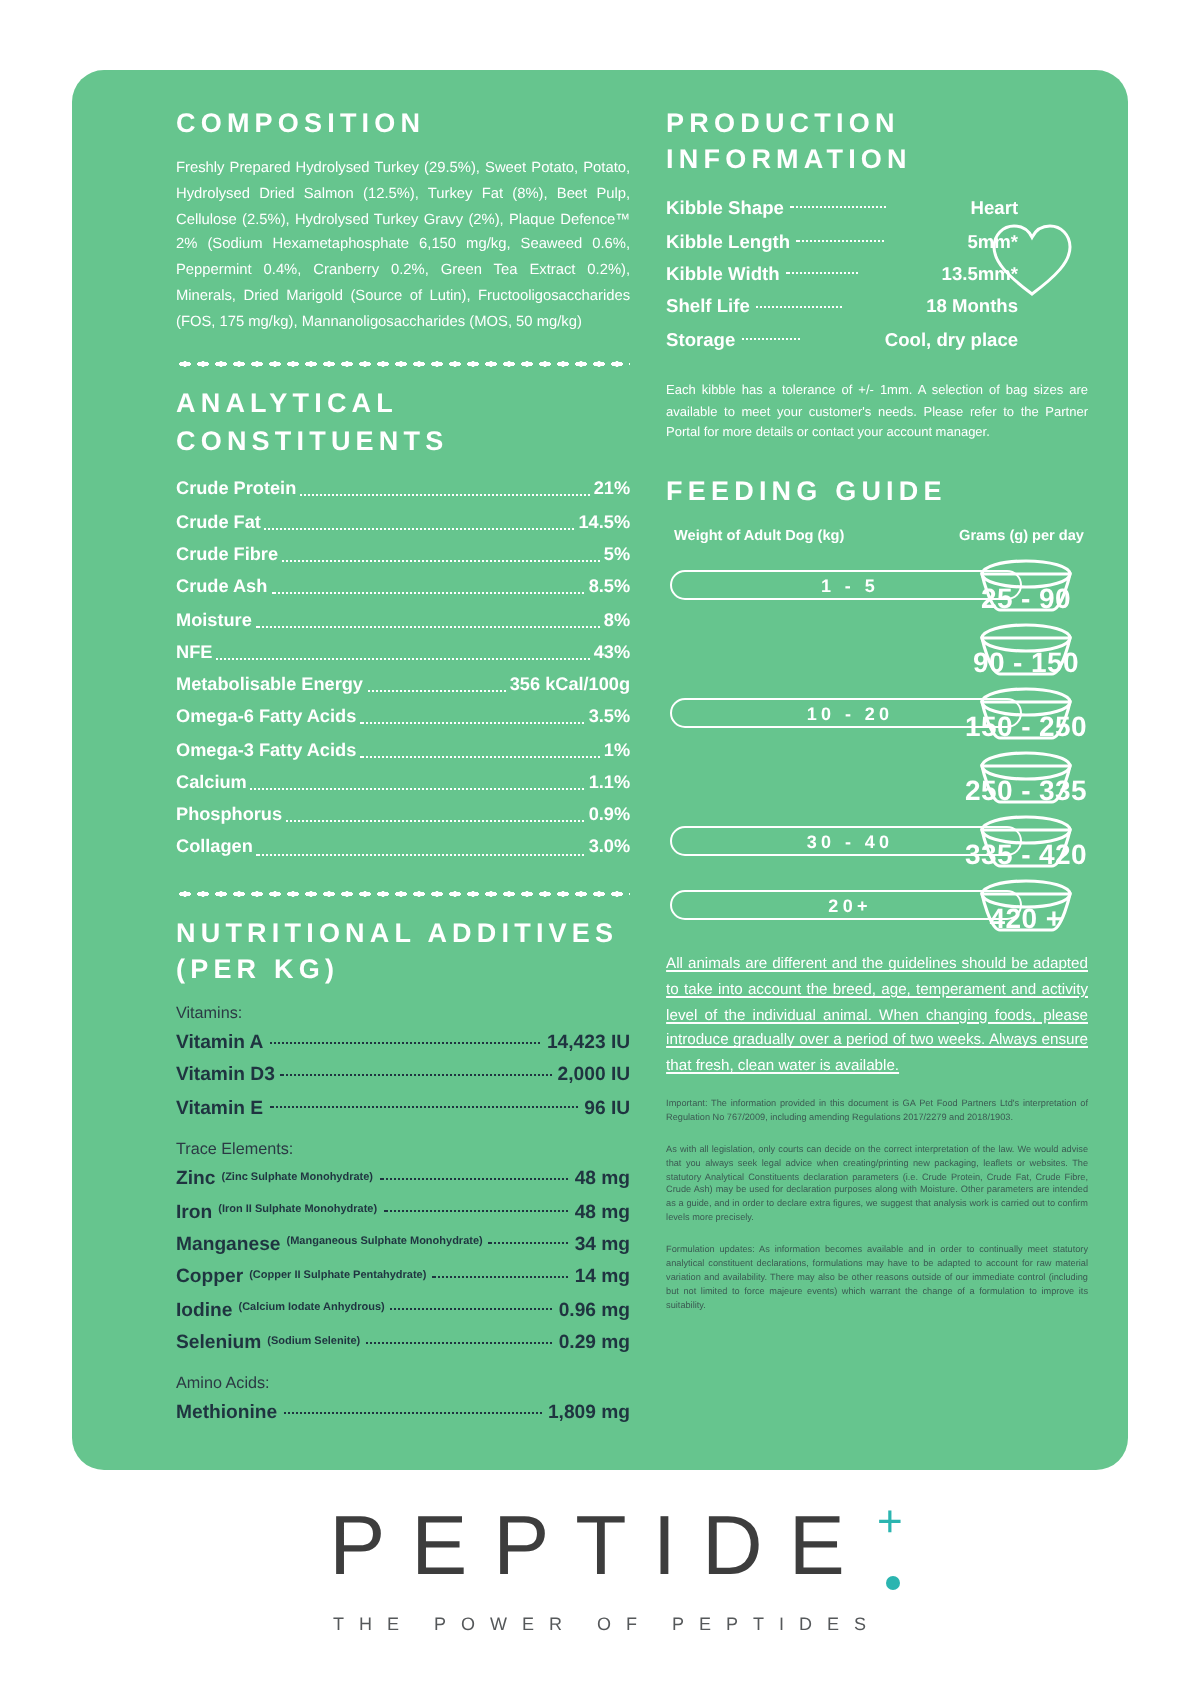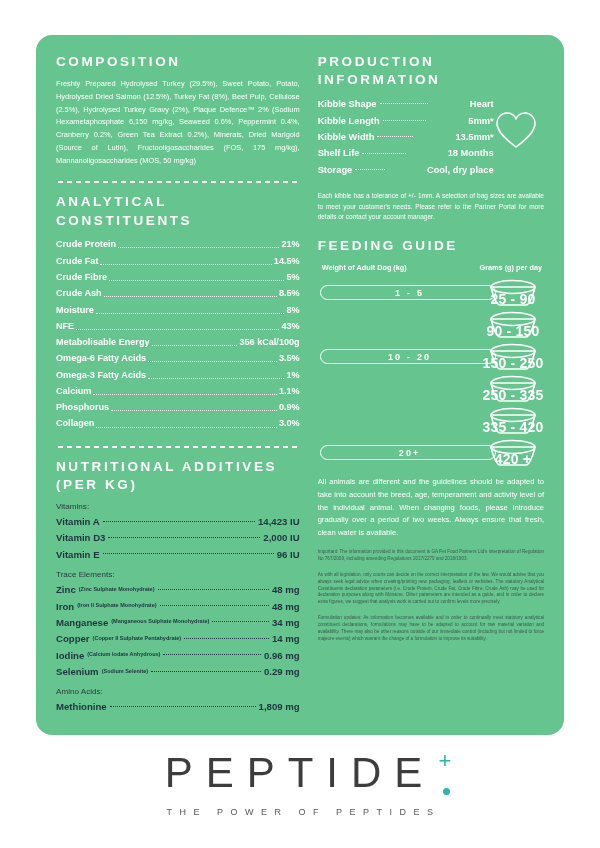--- a/index.html
+++ b/index.html
@@ -14,21 +14,21 @@
   .green-panel {
     position: absolute;
     left: 36px; top: 35px;
     width: 528px; height: 700px;
     background: #66c58e;
     border-radius: 16px;
     padding: 18px 20px 10px 20px;
     display: flex;
     gap: 18px;
   }
-  .col-left { width: 254px; position: relative; }
+  .col-left { width: 254px; position: relative; margin-left: 32px; }
   .col-right { width: 236px; position: relative; }
 
   h2.sect {
     color: #ffffff;
     font-size: 13.5px;
     letter-spacing: 2.6px;
     font-weight: 700;
     line-height: 1.35;
     margin-bottom: 7px;
   }
@@ -181,20 +181,21 @@
     font-weight: 700;
     letter-spacing: 0.2px;
   }
 
   .guide-note {
     color: #ffffff;
     font-size: 7.6px;
     line-height: 1.68;
     text-align: justify;
     margin-top: 9px;
+    text-decoration: underline;
   }
   .legal {
     color: #3b5a52;
     font-size: 4.6px;
     line-height: 1.5;
     text-align: justify;
     margin-top: 9px;
   }
 
   
@@ -482,20 +483,21 @@
           <div class="fg-bowl">
               <svg viewBox="0 0 62 29">
                 <path d="M9 9 C9 9 13 27 18 27 L44 27 C49 27 53 9 53 9 Z" fill="none" stroke="#ffffff" stroke-width="1.6"></path>
                 <ellipse cx="31" cy="9" rx="22" ry="6.5" fill="none" stroke="#ffffff" stroke-width="1.6"></ellipse>
               </svg>
             </div>
           <div class="fg-amt">250 - 335</div>
         </div>
 
         <div class="fg-row">
+          <div class="fg-pill">30 - 40</div>
           <div class="fg-bowl">
               <svg viewBox="0 0 62 29">
                 <path d="M9 9 C9 9 13 27 18 27 L44 27 C49 27 53 9 53 9 Z" fill="none" stroke="#ffffff" stroke-width="1.6"></path>
                 <ellipse cx="31" cy="9" rx="22" ry="6.5" fill="none" stroke="#ffffff" stroke-width="1.6"></ellipse>
               </svg>
             </div>
           <div class="fg-amt">335 - 420</div>
         </div>
 
         <div class="fg-row">

